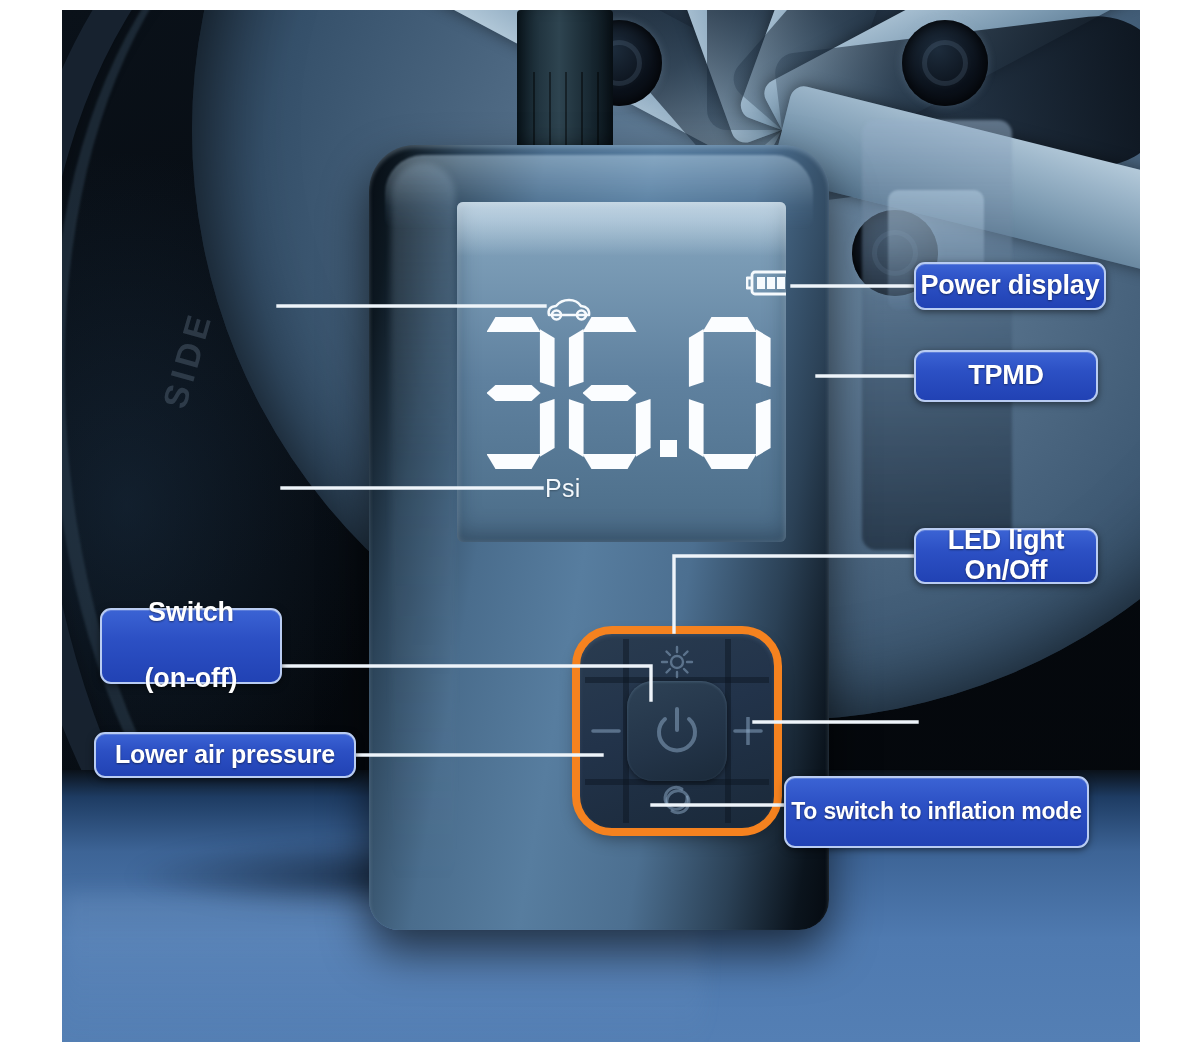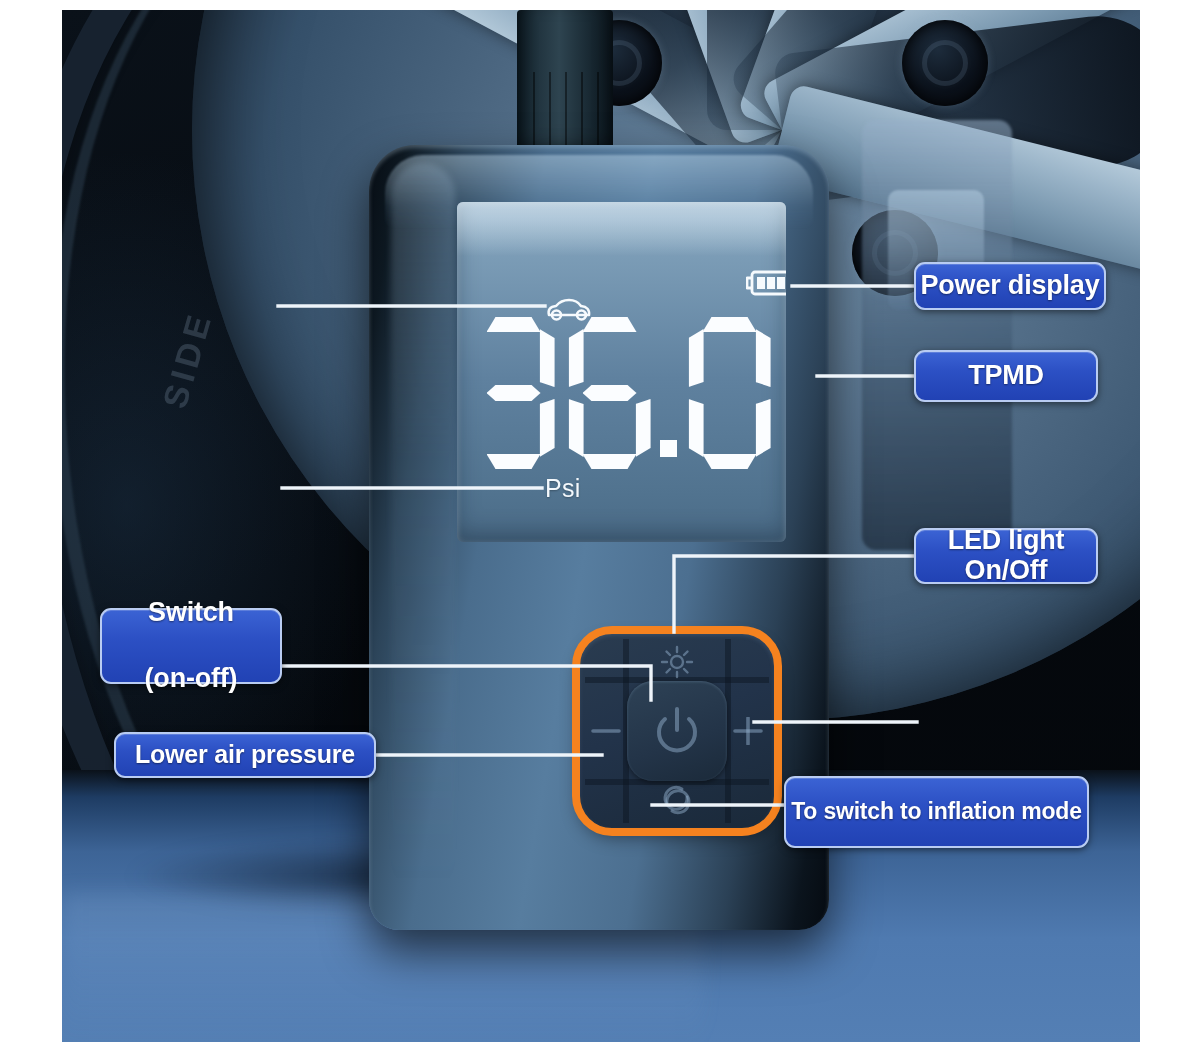--- a/index.html
+++ b/index.html
@@ -508,21 +508,21 @@
       </g>
     </svg>
 
 
 
     <div class="callout" style="left:38px;  top:598px; width:182px; height:76px;gap:36px;">
       <span>Switch</span>
       <span>(on-off)</span>
     </div>
 
-    <div class="callout small" style="left:32px; top:722px; width:262px; height:46px;margin-left:20px;">
+    <div class="callout small" style="left:32px; top:722px; width:262px; height:46px;">
       <span>Lower air pressure</span>
     </div>
 
     <div class="callout" style="left:852px; top:252px; width:192px; height:48px;align-items:center;">
       <span>Power display</span>
     </div>
 
     <div class="callout" style="left:852px; top:340px; width:184px; height:52px;">
       <span>TPMD</span>
     </div>

